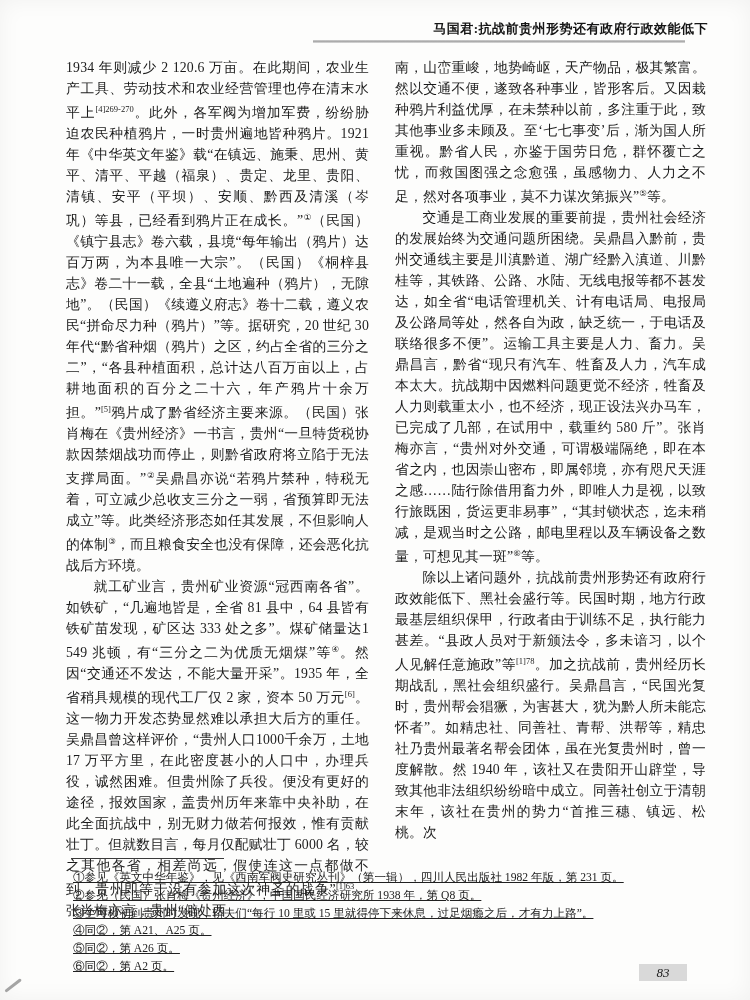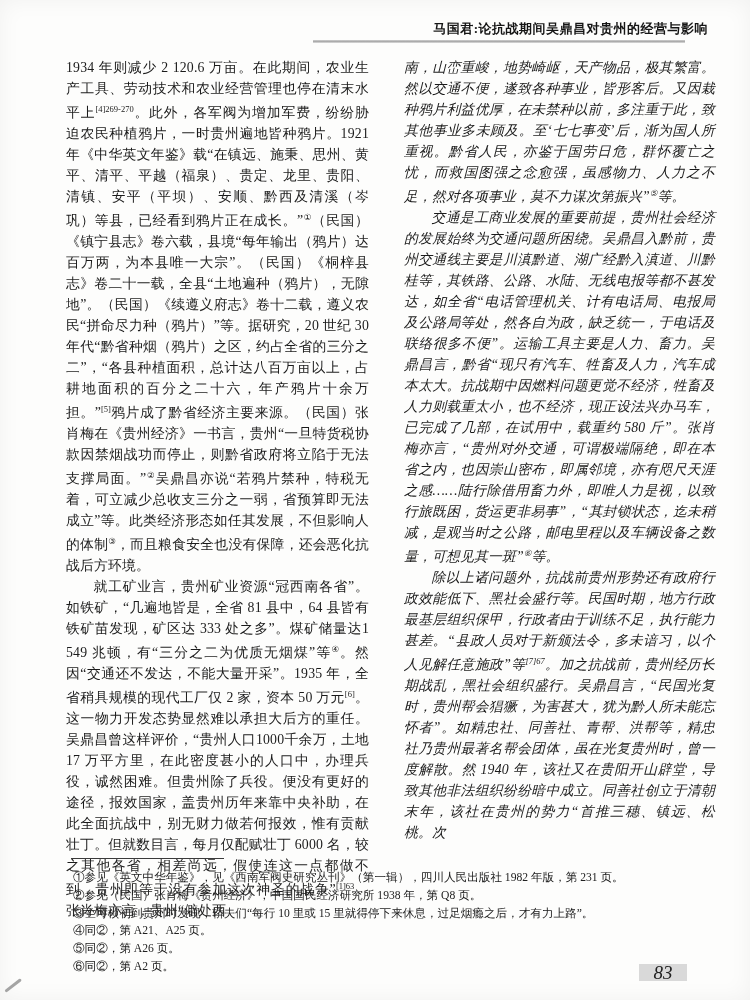--- a/index.html
+++ b/index.html
@@ -16,61 +16,61 @@
   .header-rule{
     position:absolute;top:40px;left:313px;width:372px;height:3px;
     background:linear-gradient(to bottom,#cfcfcf 0%,#a8a8a8 55%,#e3e3e3 100%);
   }
   .column{
     position:absolute;top:57px;
     font-size:13.8px;line-height:21px;text-align:justify;
     letter-spacing:0.2px;
   }
   .column.left{left:66px;width:303px;}
-  .column.right{left:404px;width:311px;font-style:italic;}
+  .column.right{left:395px;width:311px;}
   .column p{margin:0;padding:0;}
   .column p.indent{text-indent:2em;}
   .sup{font-size:8.5px;vertical-align:5px;letter-spacing:0;}
   .footnote-sep{
     position:absolute;left:71px;top:858px;width:153px;height:1px;background:#3a3a3a;
   }
   .footnotes{
     position:absolute;left:73px;top:869px;width:632px;
     font-size:11.6px;line-height:17.8px;text-align:left;color:#202020;
   }
-  .footnote{margin:0;}
+  .footnote{margin:0;text-decoration:underline;}
   .page-number{
     position:absolute;left:639px;top:964px;width:48px;height:17px;
     background:#d9d9d9;text-align:center;
-    font-style:italic;font-size:19px;line-height:17px;color:#222;
+    font-style:italic;font-size:13px;line-height:17px;color:#222;
     font-family:"Liberation Serif","DejaVu Serif",serif;
   }
   .corner-artifact{
     position:absolute;left:3px;top:984px;width:20px;height:2.5px;
     background:#8f8f8f;transform:rotate(-38deg);border-radius:2px;opacity:.8;
   }
 </style>
 </head>
 <body>
 
 <div class="page">
 
-  <div class="running-title">马国君:论抗战期间吴鼎昌对贵州的经营与影响</div>
+  <div class="running-title">马国君:抗战前贵州形势还有政府行政效能低下</div>
 
   <div class="header-rule"></div>
 
   <div class="column left" id="left-col">
       <p class=""><span>1934 年则减少 2 120.6 万亩。在此期间，农业生产工具、劳动技术和农业经营管理也停在清末水平上</span><span class="sup">[4]269-270</span><span>。此外，各军阀为增加军费，纷纷胁迫农民种植鸦片，一时贵州遍地皆种鸦片。1921 年《中华英文年鉴》载“在镇远、施秉、思州、黄平、清平、平越（福泉）、贵定、龙里、贵阳、清镇、安平（平坝）、安顺、黔西及清溪（岑巩）等县，已经看到鸦片正在成长。”</span><span class="sup">①</span><span>（民国）《镇宁县志》卷六载，县境“每年输出（鸦片）达百万两，为本县唯一大宗”。（民国）《桐梓县志》卷二十一载，全县“土地遍种（鸦片），无隙地”。（民国）《续遵义府志》卷十二载，遵义农民“拼命尽力种（鸦片）”等。据研究，20 世纪 30 年代“黔省种烟（鸦片）之区，约占全省的三分之二”，“各县种植面积，总计达八百万亩以上，占耕地面积的百分之二十六，年产鸦片十余万担。”</span><span class="sup">[5]</span><span>鸦片成了黔省经济主要来源。（民国）张肖梅在《贵州经济》一书言，贵州“一旦特货税协款因禁烟战功而停止，则黔省政府将立陷于无法支撑局面。”</span><span class="sup">②</span><span>吴鼎昌亦说“若鸦片禁种，特税无着，可立减少总收支三分之一弱，省预算即无法成立”等。此类经济形态如任其发展，不但影响人的体制</span><span class="sup">③</span><span>，而且粮食安全也没有保障，还会恶化抗战后方环境。</span></p>
       <p class="indent"><span>就工矿业言，贵州矿业资源“冠西南各省”。如铁矿，“几遍地皆是，全省 81 县中，64 县皆有铁矿苗发现，矿区达 333 处之多”。煤矿储量达1 549 兆顿，有“三分之二为优质无烟煤”等</span><span class="sup">④</span><span>。然因“交通还不发达，不能大量开采”。1935 年，全省稍具规模的现代工厂仅 2 家，资本 50 万元</span><span class="sup">[6]</span><span>。这一物力开发态势显然难以承担大后方的重任。吴鼎昌曾这样评价，“贵州人口1000千余万，土地 17 万平方里，在此密度甚小的人口中，办理兵役，诚然困难。但贵州除了兵役。便没有更好的途径，报效国家，盖贵州历年来靠中央补助，在此全面抗战中，别无财力做若何报效，惟有贡献壮丁。但就数目言，每月仅配赋壮丁 6000 名，较之其他各省，相差尚远，假使连这一点都做不到，贵州即等于没有参加这次神圣的战争”</span><span class="sup">[1]63</span><span>。张肖梅亦言，贵州“僻处西</span></p>
     </div>
 
   <div class="column right" id="right-col">
       <p class=""><span>南，山峦重峻，地势崎岖，天产物品，极其繁富。然以交通不便，遂致各种事业，皆形客后。又因栽种鸦片利益优厚，在未禁种以前，多注重于此，致其他事业多未顾及。至‘七七事变’后，渐为国人所重视。黔省人民，亦鉴于国劳日危，群怀覆亡之忧，而救国图强之念愈强，虽感物力、人力之不足，然对各项事业，莫不力谋次第振兴”</span><span class="sup">⑤</span><span>等。</span></p>
       <p class="indent"><span>交通是工商业发展的重要前提，贵州社会经济的发展始终为交通问题所困绕。吴鼎昌入黔前，贵州交通线主要是川滇黔道、湖广经黔入滇道、川黔桂等，其铁路、公路、水陆、无线电报等都不甚发达，如全省“电话管理机关、计有电话局、电报局及公路局等处，然各自为政，缺乏统一，于电话及联络很多不便”。运输工具主要是人力、畜力。吴鼎昌言，黔省“现只有汽车、牲畜及人力，汽车成本太大。抗战期中因燃料问题更觉不经济，牲畜及人力则载重太小，也不经济，现正设法兴办马车，已完成了几部，在试用中，载重约 580 斤”。张肖梅亦言，“贵州对外交通，可谓极端隔绝，即在本省之内，也因崇山密布，即属邻境，亦有咫尺天涯之感……陆行除借用畜力外，即唯人力是视，以致行旅既困，货运更非易事”，“其封锁状态，迄未稍减，是观当时之公路，邮电里程以及车辆设备之数量，可想见其一斑”</span><span class="sup">⑥</span><span>等。</span></p>
-      <p class="indent"><span>除以上诸问题外，抗战前贵州形势还有政府行政效能低下、黑社会盛行等。民国时期，地方行政最基层组织保甲，行政者由于训练不足，执行能力甚差。“县政人员对于新颁法令，多未谙习，以个人见解任意施政”等</span><span class="sup">[7]67</span><span>。加之抗战前，贵州经历长期战乱，黑社会组织盛行。吴鼎昌言，“民国光复时，贵州帮会猖獗，为害甚大，犹为黔人所未能忘怀者”。如精忠社、同善社、青帮、洪帮等，精忠社乃贵州最著名帮会团体，虽在光复贵州时，曾一度解散。然 1940 年，该社又在贵阳开山辟堂，导致其他非法组织纷纷暗中成立。同善社创立于清朝末年，该社在贵州的势力“首推三穗、镇远、松桃。次</span></p>
+      <p class="indent"><span>除以上诸问题外，抗战前贵州形势还有政府行政效能低下、黑社会盛行等。民国时期，地方行政最基层组织保甲，行政者由于训练不足，执行能力甚差。“县政人员对于新颁法令，多未谙习，以个人见解任意施政”等</span><span class="sup">[1]78</span><span>。加之抗战前，贵州经历长期战乱，黑社会组织盛行。吴鼎昌言，“民国光复时，贵州帮会猖獗，为害甚大，犹为黔人所未能忘怀者”。如精忠社、同善社、青帮、洪帮等，精忠社乃贵州最著名帮会团体，虽在光复贵州时，曾一度解散。然 1940 年，该社又在贵阳开山辟堂，导致其他非法组织纷纷暗中成立。同善社创立于清朝末年，该社在贵州的势力“首推三穗、镇远、松桃。次</span></p>
     </div>
 
   <div class="footnote-sep"></div>
 
   <div class="footnotes" id="footnotes">
       <div class="footnote">①参见《英文中华年鉴》，见《西南军阀史研究丛刊》（第一辑），四川人民出版社 1982 年版，第 231 页。</div>
       <div class="footnote">②参见（民国）张肖梅《贵州经济》，中国国民经济研究所 1938 年，第 Q8 页。</div>
       <div class="footnote">③竺可桢初到贵州时发现，轿夫们“每行 10 里或 15 里就得停下来休息，过足烟瘾之后，才有力上路”。</div>
       <div class="footnote">④同②，第 A21、A25 页。</div>
       <div class="footnote">⑤同②，第 A26 页。</div>

